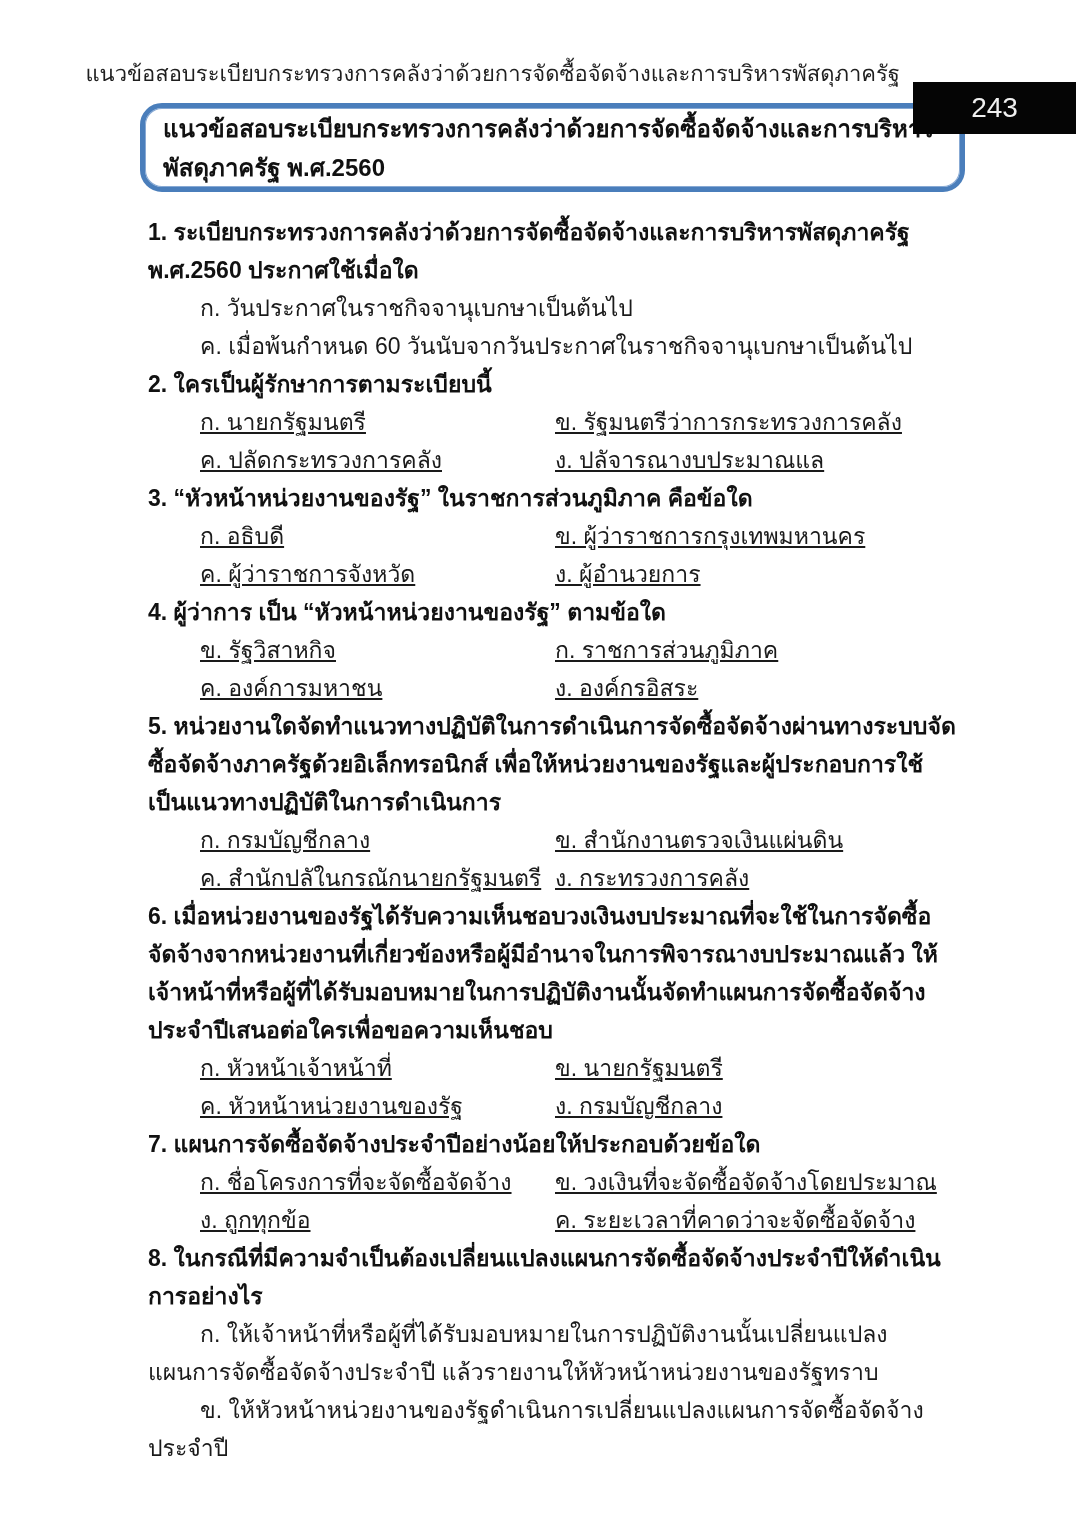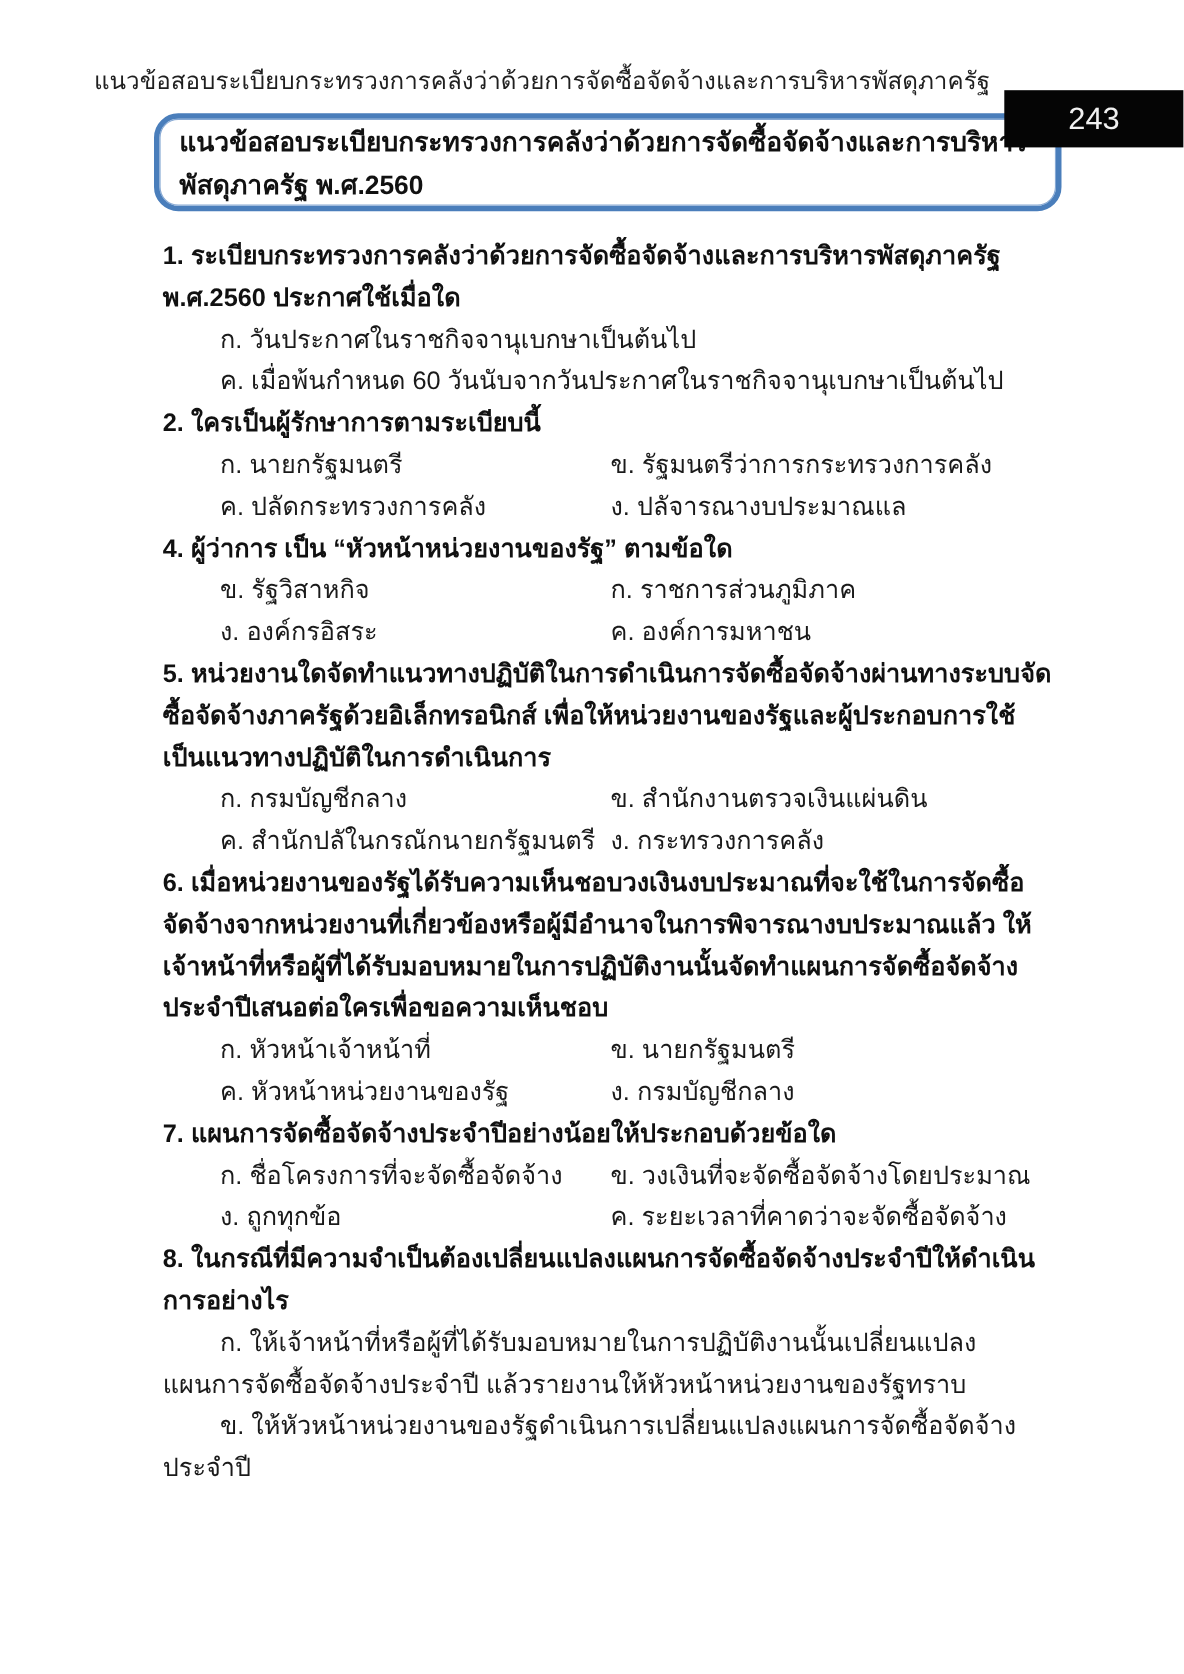--- a/index.html
+++ b/index.html
@@ -45,20 +45,21 @@
     margin-left: 148px; margin-right: 118px;  
     font-size: 23px; line-height: 38px;
   }
   .q-heading { font-weight: bold; color: #111; }
   .opts-list .opt { padding-left: 52px; }
   .opts-grid {
     display: grid;
     grid-template-columns: 355px auto;
     grid-auto-rows: 38px;
     padding-left: 52px;
+    text-decoration: underline;
   }
   .opts-para .opt-para { text-indent: 52px; }
 </style>
 </head>
 <body>
 
 <div class="header">
   <div class="header-title">แนวข้อสอบระเบียบกระทรวงการคลังว่าด้วยการจัดซื้อจัดจ้างและการบริหารพัสดุภาครัฐ</div>
   <div class="page-num-box">
     <span>243</span>
@@ -82,28 +83,37 @@
   <div>
     <div class="q-heading">2. ใครเป็นผู้รักษาการตามระเบียบนี้</div>
     <div class="opts-grid">
       <div class="opt">ก. นายกรัฐมนตรี</div>
       <div class="opt">ข. รัฐมนตรีว่าการกระทรวงการคลัง</div>
       <div class="opt">ค. ปลัดกระทรวงการคลัง</div>
       <div class="opt">ง. ปลัจารณางบประมาณแล</div>
     </div>
   </div>
 
+  <div>
+    <div class="q-heading">3. “หัวหน้าหน่วยงานของรัฐ” ในราชการส่วนภูมิภาค คือข้อใด</div>
+    <div class="opts-grid">
+      <div class="opt">ก. อธิบดี</div>
+      <div class="opt">ข. ผู้ว่าราชการกรุงเทพมหานคร</div>
+      <div class="opt">ค. ผู้ว่าราชการจังหวัด</div>
+      <div class="opt">ง. ผู้อำนวยการ</div>
+    </div>
+  </div>
 
   <div>
     <div class="q-heading">4. ผู้ว่าการ เป็น “หัวหน้าหน่วยงานของรัฐ” ตามข้อใด</div>
     <div class="opts-grid">
       <div class="opt">ข. รัฐวิสาหกิจ</div>
       <div class="opt">ก. ราชการส่วนภูมิภาค</div>
+      <div class="opt">ค. องค์การมหาชน</div>
       <div class="opt">ง. องค์กรอิสระ</div>
-      <div class="opt">ค. องค์การมหาชน</div>
     </div>
   </div>
 
   <div>
     <div class="q-heading">5. หน่วยงานใดจัดทำแนวทางปฏิบัติในการดำเนินการจัดซื้อจัดจ้างผ่านทางระบบจัดซื้อจัดจ้างภาครัฐด้วยอิเล็กทรอนิกส์ เพื่อให้หน่วยงานของรัฐและผู้ประกอบการใช้เป็นแนวทางปฏิบัติในการดำเนินการ</div>
     <div class="opts-grid">
       <div class="opt">ก. กรมบัญชีกลาง</div>
       <div class="opt">ข. สำนักงานตรวจเงินแผ่นดิน</div>
       <div class="opt">ค. สำนักปลัในกรณักนายกรัฐมนตรี</div>
       <div class="opt">ง. กระทรวงการคลัง</div>

